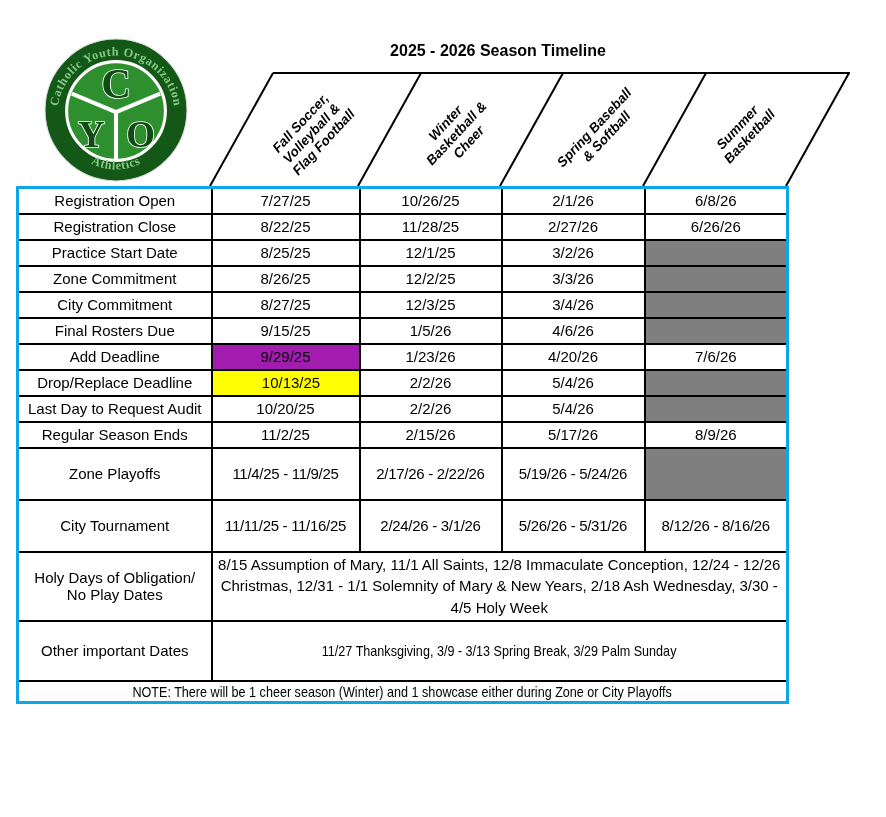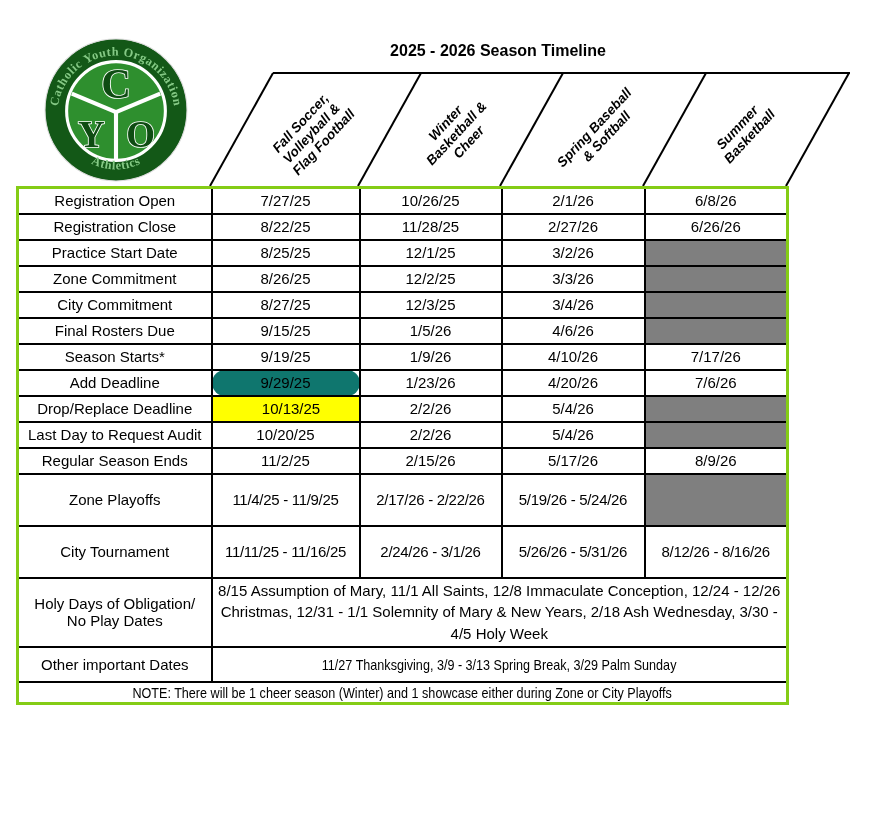--- a/index.html
+++ b/index.html
@@ -10,27 +10,27 @@
          font-size:16px;font-weight:bold;letter-spacing:0px;}
 
   .logo{position:absolute;left:44px;top:38px;width:144px;height:144px;}
 
   .header-svg{position:absolute;left:0;top:70px;width:886px;height:118px;}
   .hdr-line{stroke:#000;stroke-width:2;fill:none;}
   .hdr-text{font-family:"Liberation Sans",sans-serif;font-size:13.5px;font-weight:bold;
             font-style:italic;fill:#000;text-anchor:middle;}
 
   table.main{position:absolute;left:16px;top:186px;border-collapse:collapse;
-             table-layout:fixed;border:3px solid #84cc16;}
+             table-layout:fixed;border:3px solid #0ea5e9;}
   table.main td{border:2px solid #000;text-align:center;vertical-align:middle;
                 font-size:15px;padding:1px 4px;overflow:hidden;}
   tr.h29{height:26px;}
   tr.h44{height:52px;}
   tr.h76{height:56px;}
-  tr.h46{height:35px;}
+  tr.h46{height:60px;}
   tr.h25{height:21px;}
   td.range{font-size:14.5px;letter-spacing:-0.3px;padding:1px 2px;}
   .condensed{display:inline-block;transform:scaleX(0.84);transform-origin:center;white-space:nowrap;}
   td.holytext{font-size:14.5px;padding:2px 12px;line-height:1.45;}
   td.notecell{font-size:16px;}
   td.othertext{font-size:15.5px;}
 
   .logo-letter{font-family:"Liberation Serif",serif;font-weight:bold;fill:#0e4c12;
                stroke:#ffffff;stroke-width:1.6px;paint-order:stroke;text-anchor:middle;}
   .ring-text{font-family:"Liberation Serif",serif;font-weight:bold;font-size:12px;
@@ -139,29 +139,22 @@
         <td style="background-color: rgb(127, 127, 127);"></td>
       </tr>
       <tr class="h29">
         <td>Final Rosters Due</td>
         <td>9/15/25</td>
         <td>1/5/26</td>
         <td>4/6/26</td>
         <td style="background-color: rgb(127, 127, 127);"></td>
       </tr>
       <tr class="h29">
-        <td>Season Starts*</td>
-        <td>9/19/25</td>
-        <td>1/9/26</td>
-        <td>4/10/26</td>
-        <td>7/17/26</td>
-      </tr>
-      <tr class="h29">
         <td>Add Deadline</td>
-        <td style="background-color: #0f766e; border-radius: 13px;">9/29/25</td>
+        <td style="background-color: #a21caf;">9/29/25</td>
         <td>1/23/26</td>
         <td>4/20/26</td>
         <td>7/6/26</td>
       </tr>
       <tr class="h29">
         <td>Drop/Replace Deadline</td>
         <td style="background-color: rgb(255, 255, 0); padding-left: 15px;">10/13/25</td>
         <td>2/2/26</td>
         <td>5/4/26</td>
         <td style="background-color: rgb(127, 127, 127);"></td>

